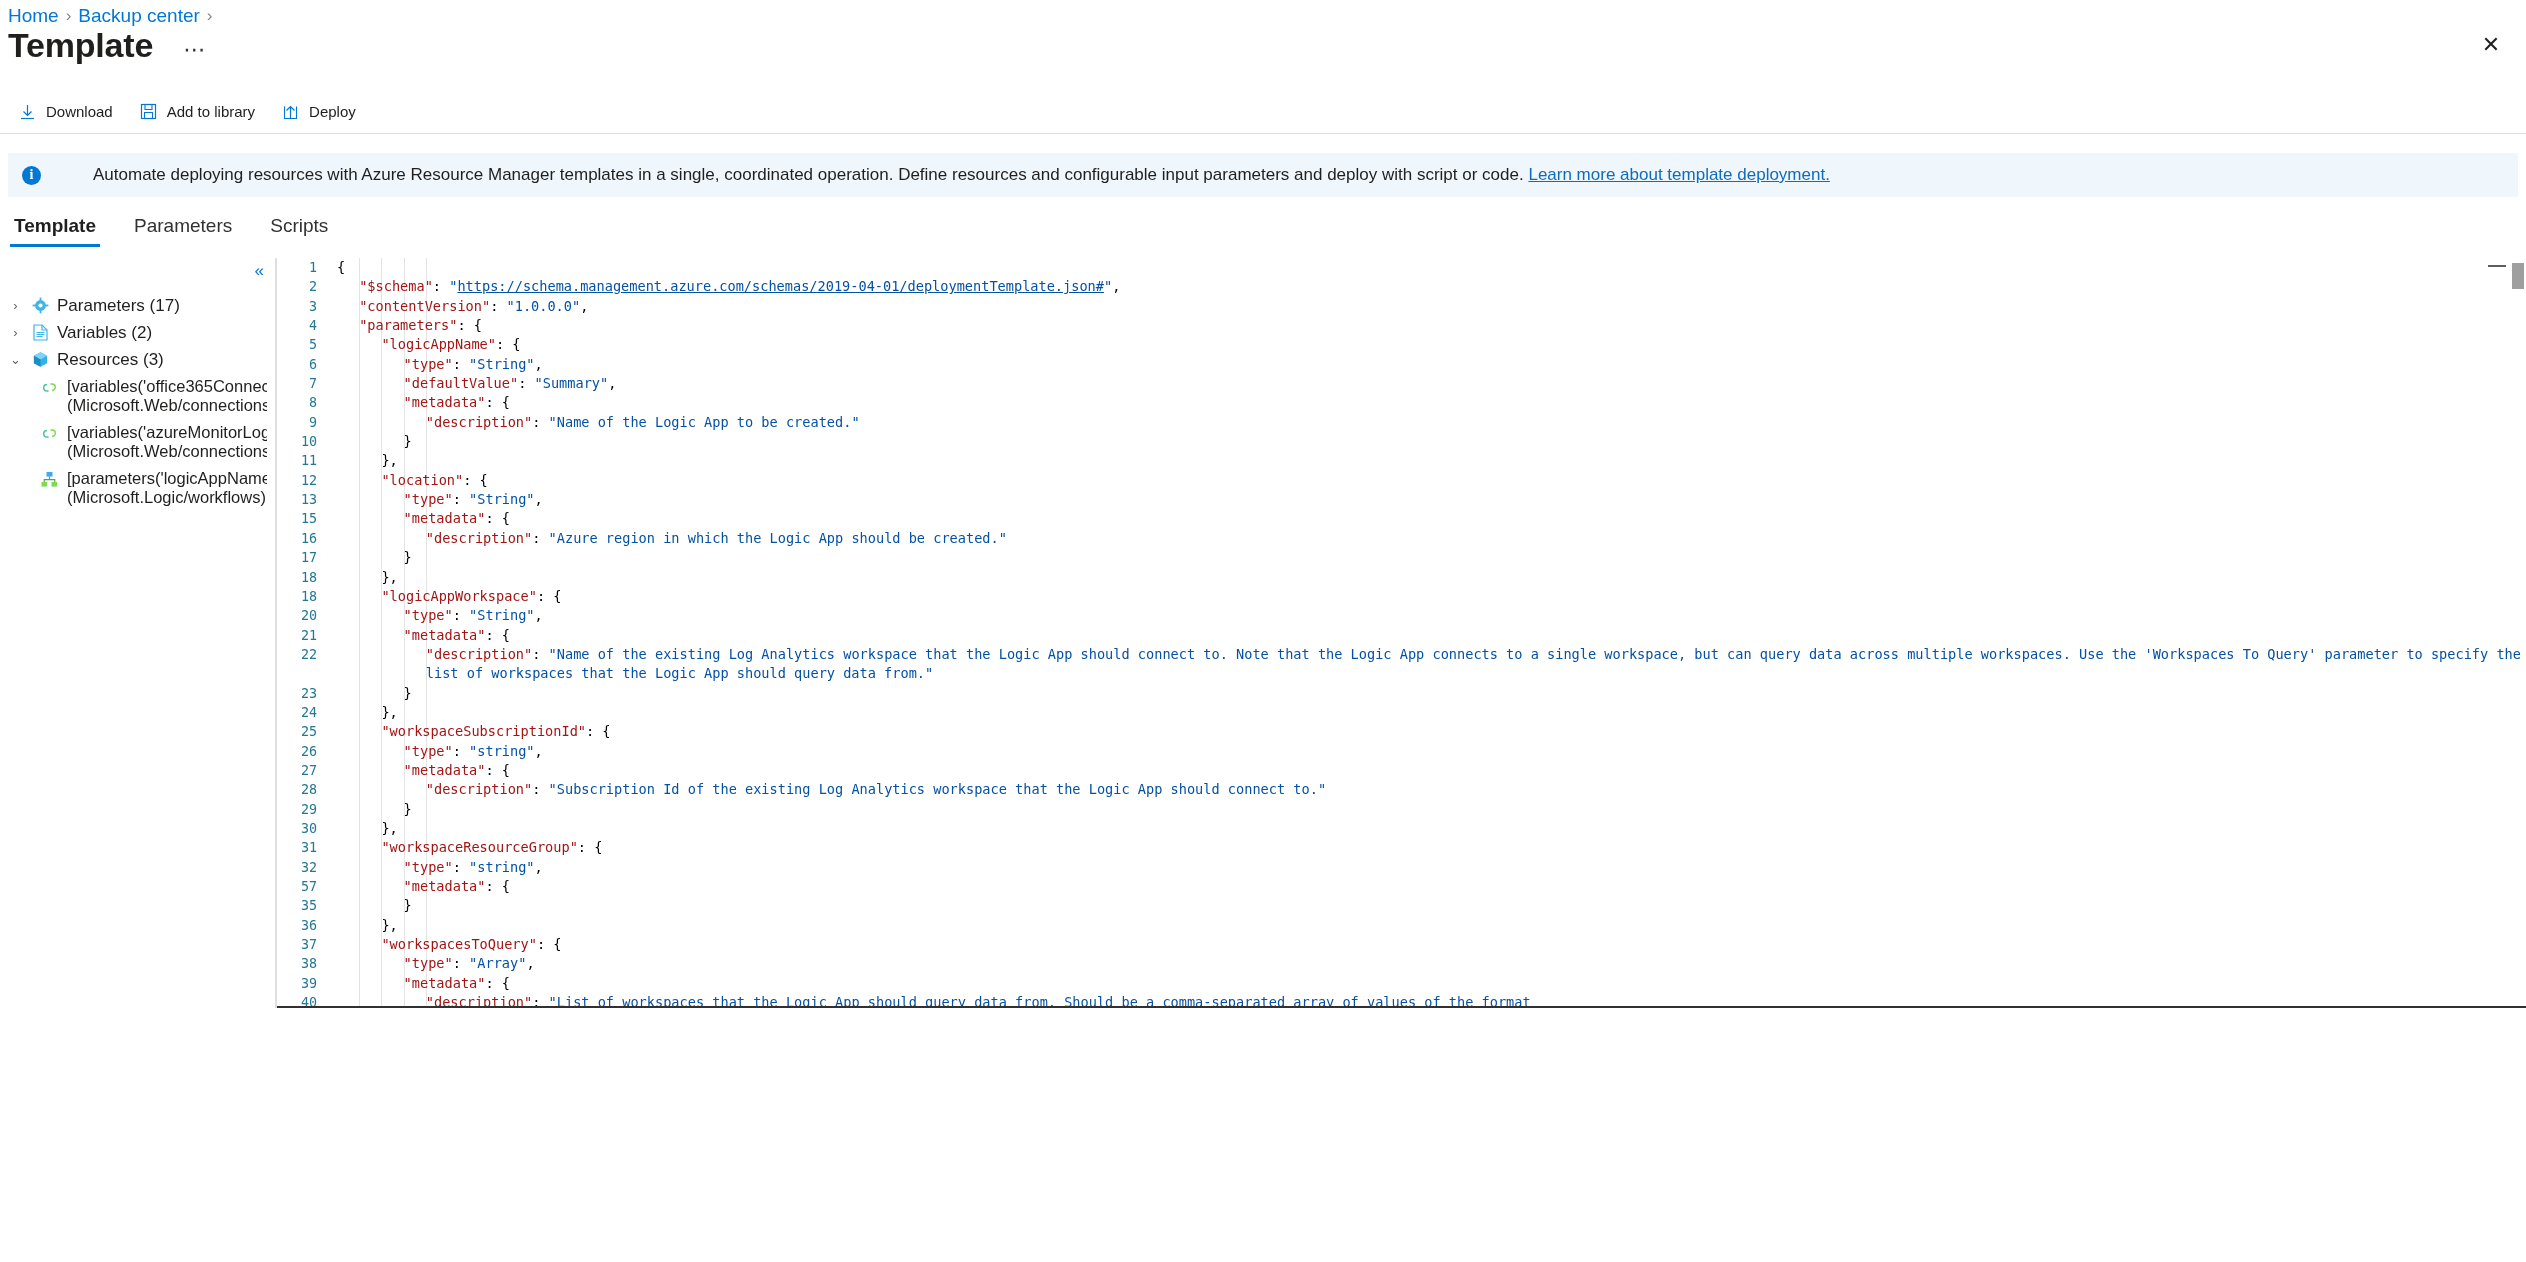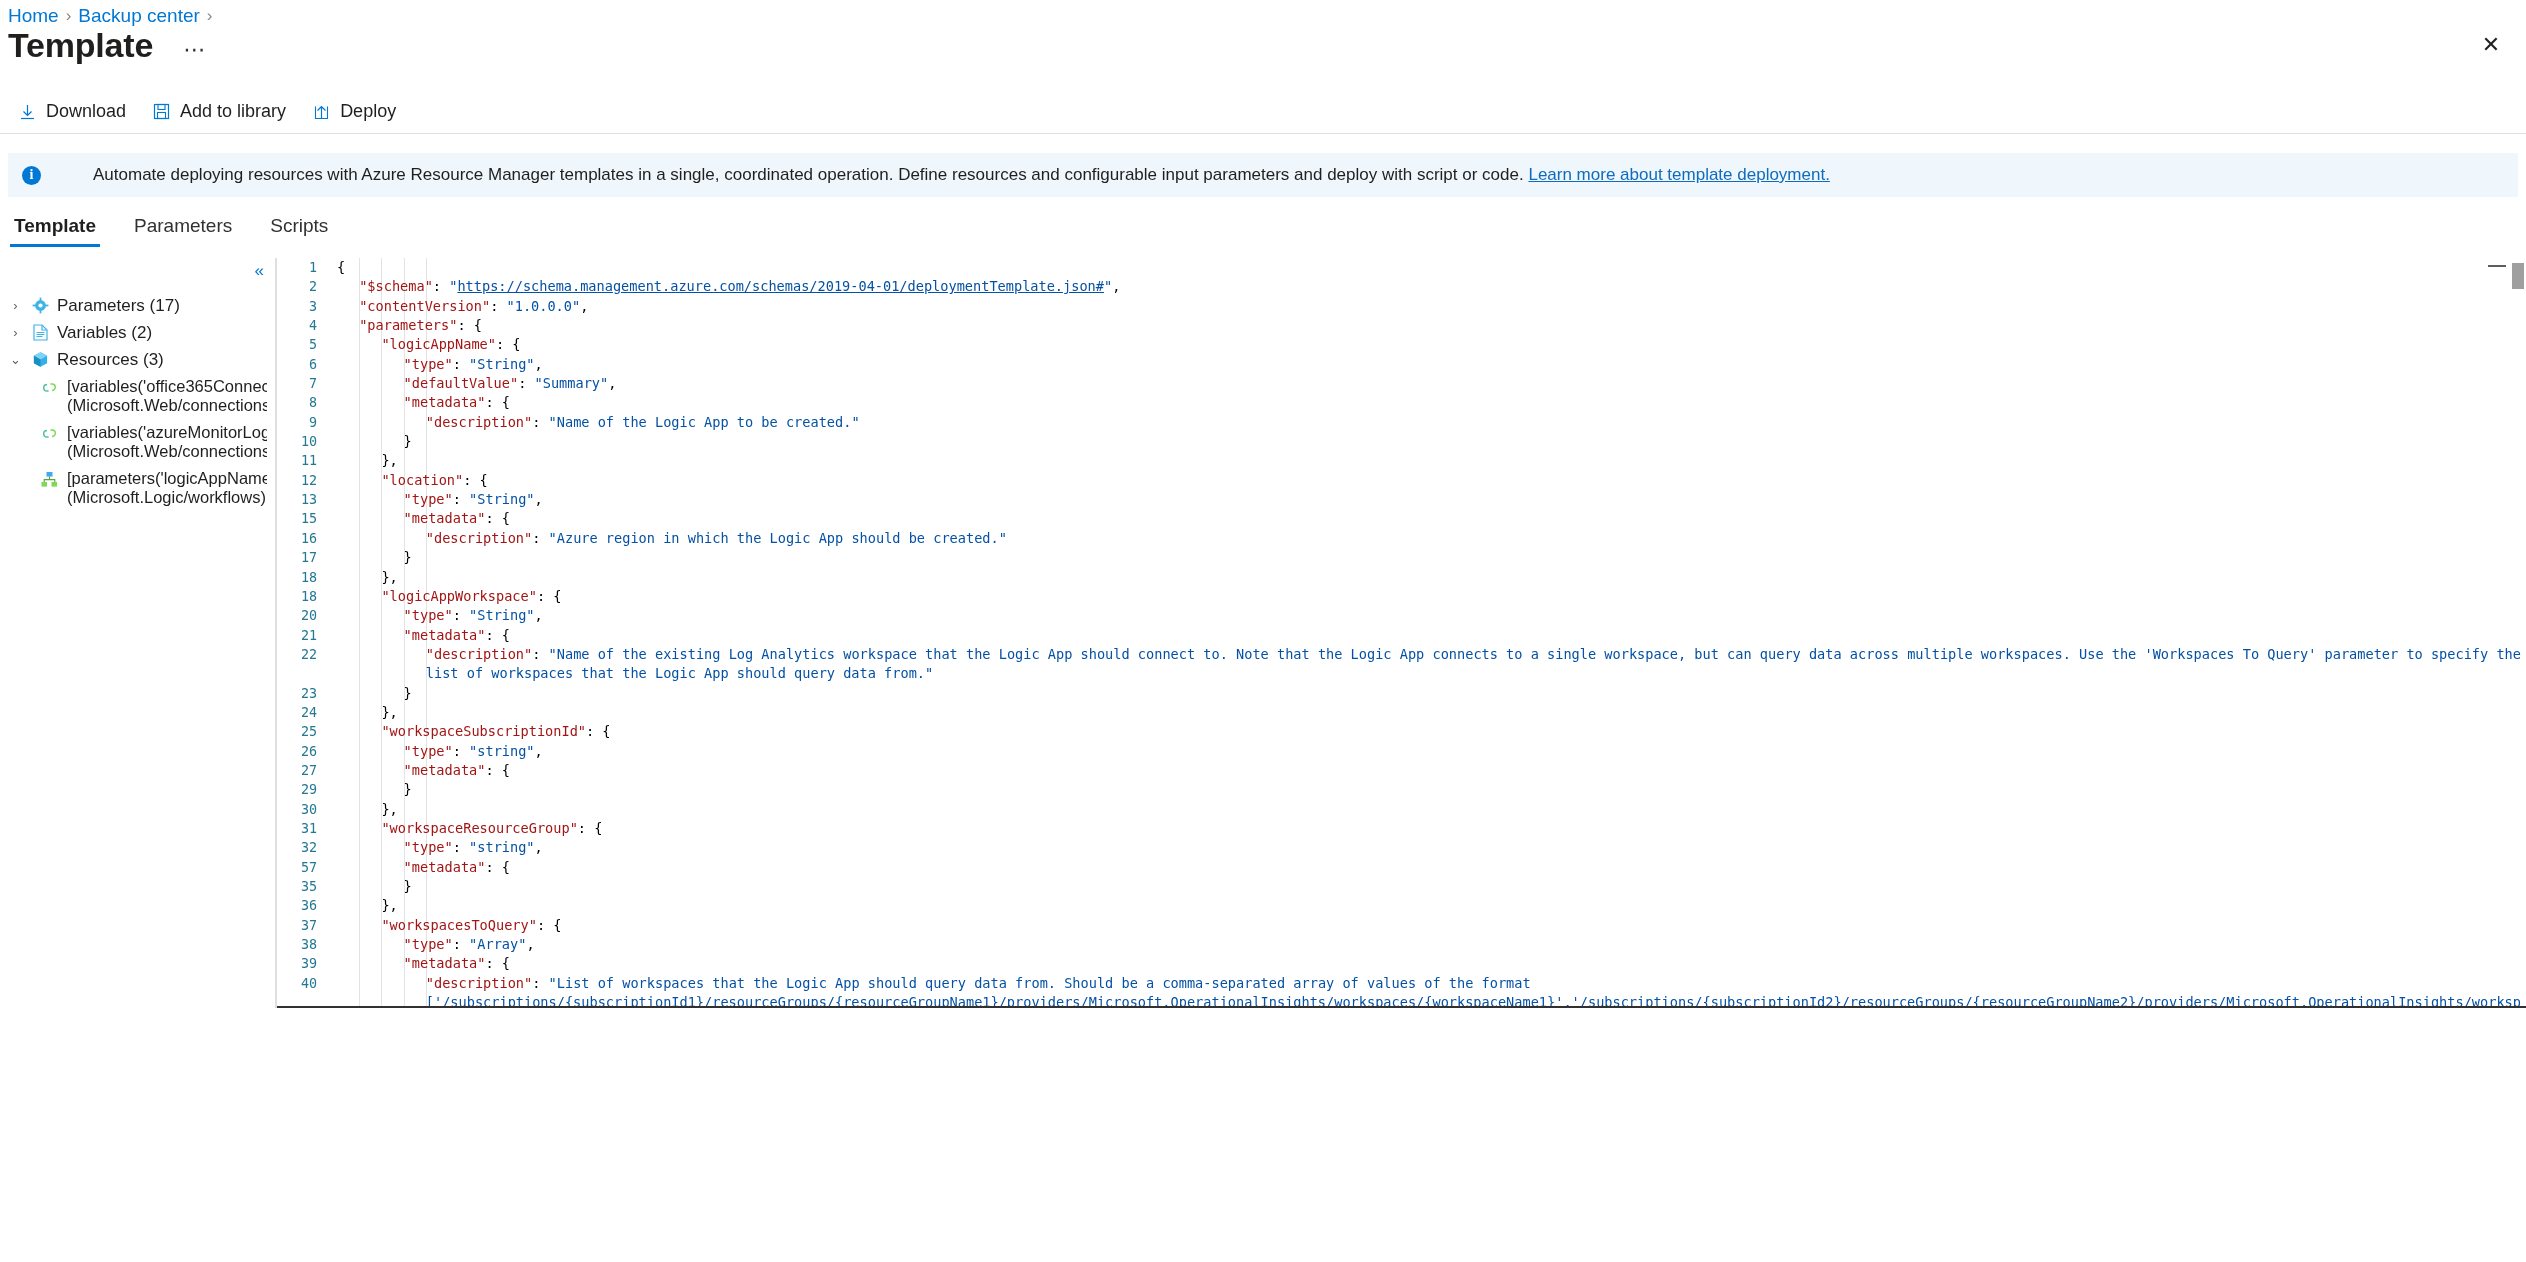--- a/index.html
+++ b/index.html
@@ -39,21 +39,21 @@
   }
 
   
   .cmdbar {
     position: absolute; top: 90px; left: 0; right: 0; height: 42px;
     display: flex; align-items: center; padding-left: 10px; gap: 6px;
   }
   .cmd {
     display: flex; align-items: center; gap: 9px;
     padding: 6px 12px 6px 8px; cursor: pointer;
-    font-size: 18px; color: #201f1e; white-space: nowrap;
+    font-size: 15px; color: #201f1e; white-space: nowrap;
   }
   .cmd svg { display: block; }
   .cmdbar-divider {
     position: absolute; top: 133px; left: 0; right: 0;
     height: 1px; background: #e1dfdd;
   }
 
   
   .infobar {
     position: absolute; top: 153px; left: 8px; right: 8px; height: 44px;
@@ -433,20 +433,24 @@
           </div>
           <div class="code-line">
             <div class="gutter">26</div>
             <div class="code" style="padding-left: 72.6px;"><span class="tok-key">"type"</span><span class="tok-punc">: </span><span class="tok-str">"string"</span><span class="tok-punc">,</span></div>
           </div>
           <div class="code-line">
             <div class="gutter">27</div>
             <div class="code" style="padding-left: 72.6px;"><span class="tok-key">"metadata"</span><span class="tok-punc">: {</span></div>
           </div>
           <div class="code-line">
+            <div class="gutter">28</div>
+            <div class="code" style="padding-left: 94.8px;"><span class="tok-key">"description"</span><span class="tok-punc">: </span><span class="tok-str">"Subscription Id of the existing Log Analytics workspace that the Logic App should connect to."</span></div>
+          </div>
+          <div class="code-line">
             <div class="gutter">29</div>
             <div class="code" style="padding-left: 72.6px;"><span class="tok-punc">}</span></div>
           </div>
           <div class="code-line">
             <div class="gutter">30</div>
             <div class="code" style="padding-left: 50.4px;"><span class="tok-punc">},</span></div>
           </div>
           <div class="code-line">
             <div class="gutter">31</div>
             <div class="code" style="padding-left: 50.4px;"><span class="tok-key">"workspaceResourceGroup"</span><span class="tok-punc">: {</span></div>

